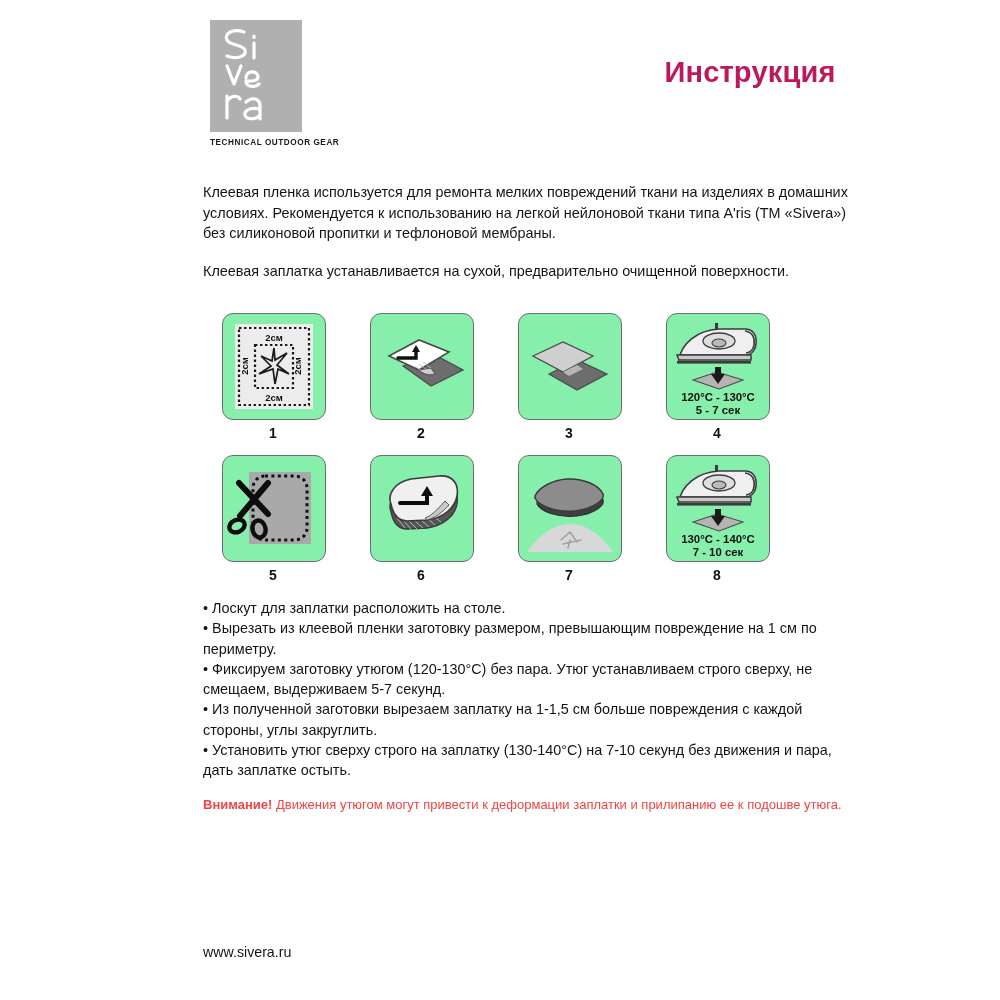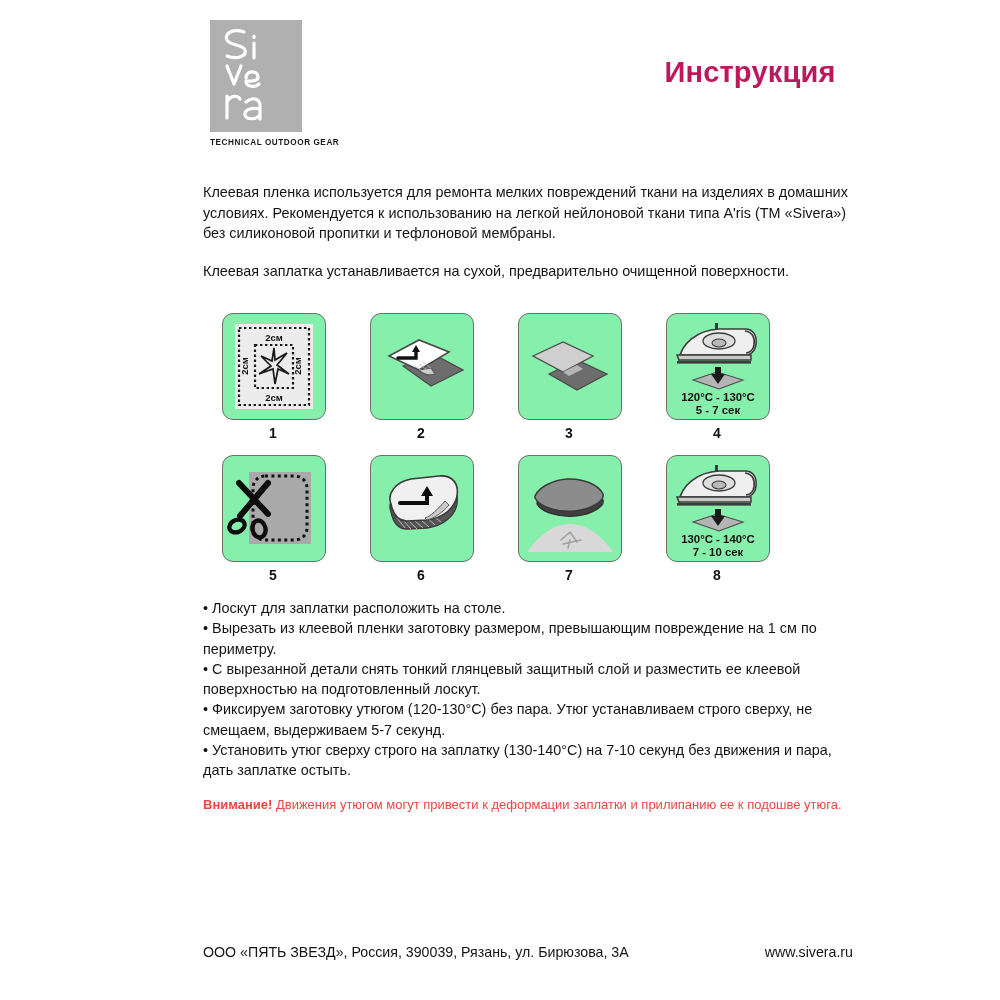--- a/index.html
+++ b/index.html
@@ -249,24 +249,23 @@
           </svg>
         </div>
         <div class="step-num">8</div>
       </div>
     </div>
   </div>
 
   <div class="body-text">
     <p class="bullet">• Лоскут для заплатки расположить на столе.</p>
     <p class="bullet">• Вырезать из клеевой пленки заготовку размером, превышающим повреждение на 1 см по периметру.</p>
-    <p class="bullet">• С вырезанной детали снять тонкий глянцевый защитный слой и разместить ее клеевой поверхностью на подготовленный лоскут.</p>
     <p class="bullet">• Фиксируем заготовку утюгом (120-130°С) без пара. Утюг устанавливаем строго сверху, не смещаем, выдерживаем 5-7 секунд.</p>
+    <p class="bullet">• Из полученной заготовки вырезаем заплатку на 1-1,5 см больше повреждения с каждой стороны, углы закруглить.</p>
     <p class="bullet">• Установить утюг сверху строго на заплатку (130-140°С) на 7-10 секунд без движения и пара, дать заплатке остыть.</p>
     <p class="warn"><b>Внимание!</b><span> Движения утюгом могут привести к деформации заплатки и прилипанию ее к подошве утюга.</span></p>
   </div>
 
   <div class="footer">
-    <div class="footer-addr">ООО «ПЯТЬ ЗВЕЗД», Россия, 390039, Рязань, ул. Бирюзова, 3А</div>
     <div class="footer-url">www.sivera.ru</div>
   </div>
 
 </div>
 
 </body></html>

